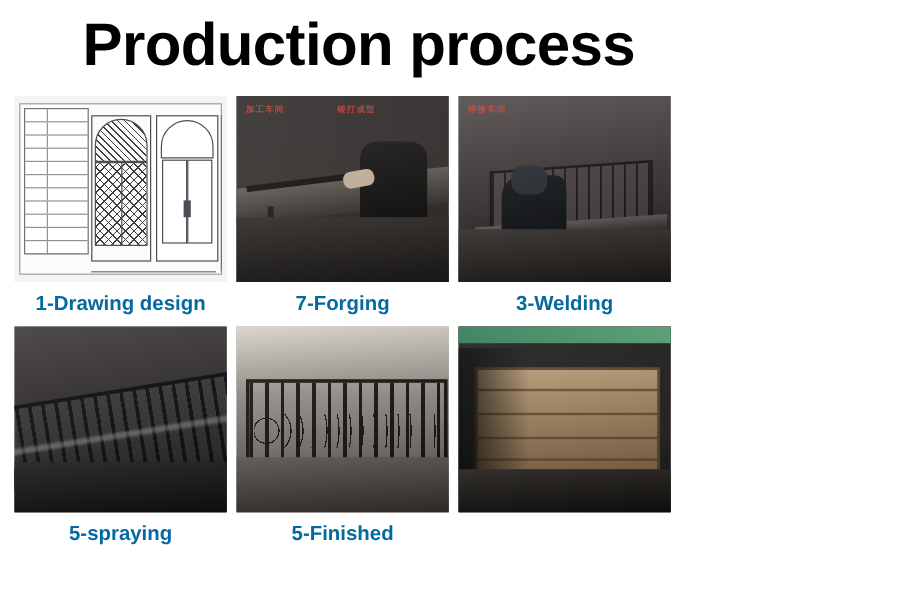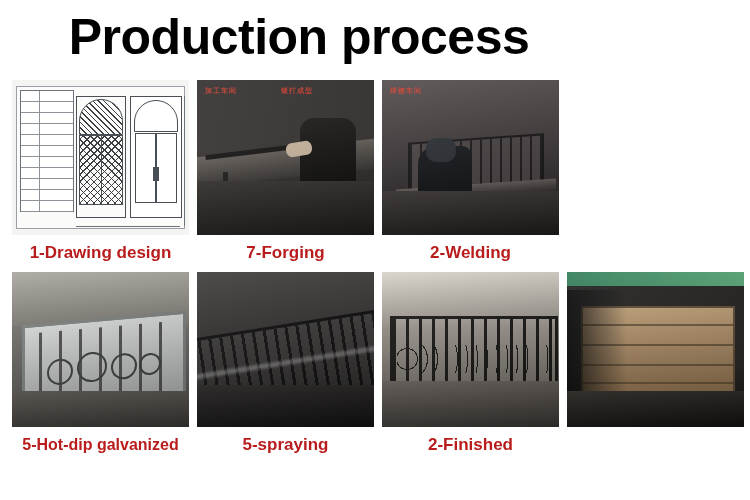--- a/index.html
+++ b/index.html
@@ -51,21 +51,21 @@
   .photo {
     width: 177px;
     height: 155px;
     position: relative;
     overflow: hidden;
     background: #555;
   }
   .caption {
     font-size: 17px;
     font-weight: bold;
-    color: #b91c1c;
+    color: #0369a1;
     text-align: center;
     padding-top: 9px;
     padding-bottom: 9px;
     line-height: 1.1;
     white-space: nowrap;
   }
   .caption.small {
     font-size: 16px;
   }
   .watermark {
@@ -408,70 +408,49 @@
       <div class="cell">
         <div class="photo p3">
           <div class="redtxt" style="left:8px; top:6px;">焊接车间</div>
           <div class="panelwork"></div>
           <div class="table"></div>
           <div class="worker"></div>
           <div class="helmet"></div>
           <div class="floor"></div>
           <div class="sheen"></div>
         </div>
-        <div class="caption">2-Welding</div>
+        <div class="caption">3-Welding</div>
       </div>
 
 
     </div>
 
     <div class="row">
 
-      <div class="cell">
-        <div class="photo p5">
-          <div class="yard"></div>
-          <div class="gate">
-            <div class="v" style="left:14px;"></div>
-            <div class="v" style="left:34px;"></div>
-            <div class="v" style="left:54px;"></div>
-            <div class="v" style="left:74px;"></div>
-            <div class="v" style="left:94px;"></div>
-            <div class="v" style="left:114px;"></div>
-            <div class="v" style="left:134px;"></div>
-            <div class="scroll" style="left:22px; top:34px; width:22px; height:22px;"></div>
-            <div class="scroll" style="left:52px; top:30px; width:26px; height:26px;"></div>
-            <div class="scroll" style="left:86px; top:34px; width:22px; height:22px;"></div>
-            <div class="scroll" style="left:114px; top:36px; width:18px; height:18px;"></div>
-          </div>
-          <div class="floor"></div>
-          <div class="sheen"></div>
-        </div>
-        <div class="caption small">5-Hot-dip galvanized</div>
-      </div>
 
       <div class="cell">
         <div class="photo p6">
           <div class="rail"></div>
           <div class="hilite"></div>
           <div class="floor"></div>
           <div class="sheen"></div>
         </div>
         <div class="caption">5-spraying</div>
       </div>
 
       <div class="cell">
         <div class="photo p7">
           <div class="wall"></div>
           <div class="fence">
               <div class="scrolls"></div>
             </div>
           <div class="floor"></div>
           <div class="sheen"></div>
         </div>
-        <div class="caption">2-Finished</div>
+        <div class="caption">5-Finished</div>
       </div>
 
       <div class="cell">
         <div class="photo p8">
           <div class="greenband"></div>
           <div class="crate">
             <div class="plank" style="top:16px;"></div>
             <div class="plank" style="top:36px;"></div>
             <div class="plank" style="top:56px;"></div>
             <div class="plank" style="top:74px;"></div>

